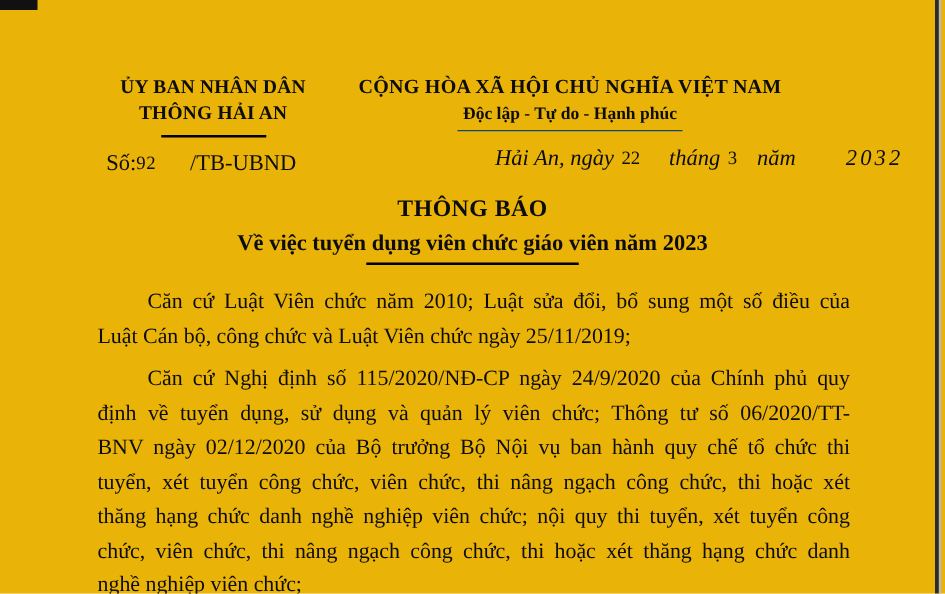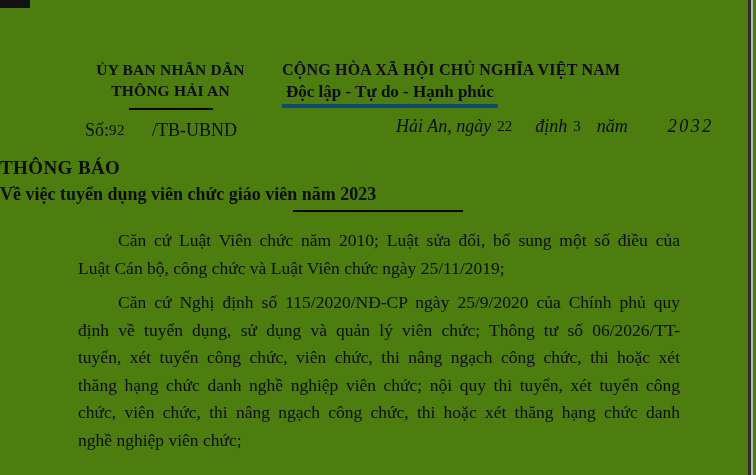--- a/index.html
+++ b/index.html
@@ -1,20 +1,20 @@
 <!DOCTYPE html>
 <html><head>
 <meta charset="utf-8">
 <style>
   html, body { margin: 0; padding: 0; background: #ffffff; }
   .page {
     position: relative;
     width: 756px;
     height: 475px;
-    background: #4d7c0f;
+    background: #eab308;
     overflow: hidden;
     font-family: "Liberation Serif", "DejaVu Serif", serif;
     color: #0d0d0d;
   }
 
   
   .corner-mark {
     position: absolute; left: 0; top: 0;
     width: 30px; height: 8px; background: #111;
   }
@@ -30,45 +30,45 @@
   
   .org-block {
     position: absolute; left: 83px; top: 59px; width: 175px;
     text-align: center; font-weight: bold; font-size: 15.5px; line-height: 21px;
     letter-spacing: 0.2px;
   }
   .org-underline {
     width: 84px; height: 2px; background: #000; margin: 7px auto 0 auto;
   }
   .national-block {
-    position: absolute; left: 282px; top: 59px; width: 368px;
-    font-weight: bold;
+    position: absolute; left: 272px; top: 59px; width: 368px;
+    text-align: center; font-weight: bold;
   }
   .national-line1 { font-size: 16px; line-height: 21px; letter-spacing: 0.2px; }
   .national-line2 {
-    display: inline-block; font-size: 17px; line-height: 21px; margin-top: 1px;
-    padding: 0 4px 2px 4px; border-bottom: 4px solid #0c4a6e;
+    display: inline-block; font-size: 14px; line-height: 21px; margin-top: 1px;
+    padding: 0 4px 2px 4px; border-bottom: 1px solid #0c4a6e;
   }
 
   
   .ref-line { position: absolute; left: 85px; top: 120px; font-size: 18px; line-height: 20px; }
   .ref-number { font-size: 15px; position: relative; top: -1px; letter-spacing: 0.5px; }
   .ref-symbol { margin-left: 27px; }
   .date-line {
     position: absolute; left: 396px; top: 116px; font-size: 18px; line-height: 21px;
     font-style: italic; white-space: nowrap;
   }
   .date-num { font-style: normal; font-size: 15px; position: relative; top: -1px; }
   .d-day { margin: 0 23px 0 6px; }
   .d-month { margin: 0 0 0 6px; }
   .d-nam { margin-left: 16px; }
   .d-year { margin-left: 40px; letter-spacing: 2.5px; }
 
   
-  .title-block { position: absolute; left: 0; top: 157px; width: 756px; }
+  .title-block { position: absolute; left: 0; top: 157px; width: 756px; text-align: center; }
   .doc-title { font-size: 19px; font-weight: bold; line-height: 22px; letter-spacing: 0.4px; }
   .doc-subject { font-size: 18px; font-weight: bold; line-height: 24px; margin-top: 3px; }
   .subject-underline { width: 170px; height: 2px; background: #000; margin: 4px auto 0 auto; }
 
   
   .doc-body {
     position: absolute; left: 78px; top: 227px; width: 602px;
     font-size: 17.5px; line-height: 27.5px;
   }
   .para + .para { margin-top: 7px; }
@@ -94,37 +94,38 @@
   <div class="national-block">
     <div class="national-line1">CỘNG HÒA XÃ HỘI CHỦ NGHĨA VIỆT NAM</div>
     <div class="national-line2">Độc lập - Tự do - Hạnh phúc</div>
   </div>
 
   <div class="ref-line">
     <span>Số:</span><span class="ref-number">92</span><span class="ref-symbol">/TB-UBND</span>
   </div>
 
   <div class="date-line">
-    <span>Hải An, ngày</span><span class="date-num d-day">22</span><span>định</span><span class="date-num d-month">3</span><span class="d-nam">năm</span><span class="d-year">2032</span>
+    <span>Hải An, ngày</span><span class="date-num d-day">22</span><span>tháng</span><span class="date-num d-month">3</span><span class="d-nam">năm</span><span class="d-year">2032</span>
   </div>
 
   <div class="title-block">
     <div class="doc-title">THÔNG BÁO</div>
     <div class="doc-subject">Về việc tuyển dụng viên chức giáo viên năm 2023</div>
     <div class="subject-underline"></div>
   </div>
 
   <div class="doc-body">
       <div class="para">
         <div class="line first">Căn cứ Luật Viên chức năm 2010; Luật sửa đổi, bổ sung một số điều của</div>
         <div class="line last">Luật Cán bộ, công chức và Luật Viên chức ngày 25/11/2019;</div>
       </div>
       <div class="para">
-        <div class="line first">Căn cứ Nghị định số 115/2020/NĐ-CP ngày 25/9/2020 của Chính phủ quy</div>
-        <div class="line">định về tuyển dụng, sử dụng và quản lý viên chức; Thông tư số 06/2026/TT-</div>
+        <div class="line first">Căn cứ Nghị định số 115/2020/NĐ-CP ngày 24/9/2020 của Chính phủ quy</div>
+        <div class="line">định về tuyển dụng, sử dụng và quản lý viên chức; Thông tư số 06/2020/TT-</div>
+        <div class="line">BNV ngày 02/12/2020 của Bộ trưởng Bộ Nội vụ ban hành quy chế tổ chức thi</div>
         <div class="line">tuyển, xét tuyển công chức, viên chức, thi nâng ngạch công chức, thi hoặc xét</div>
         <div class="line">thăng hạng chức danh nghề nghiệp viên chức; nội quy thi tuyển, xét tuyển công</div>
         <div class="line">chức, viên chức, thi nâng ngạch công chức, thi hoặc xét thăng hạng chức danh</div>
         <div class="line last">nghề nghiệp viên chức;</div>
       </div>
     </div>
 
 </div>
 
 </body></html>

